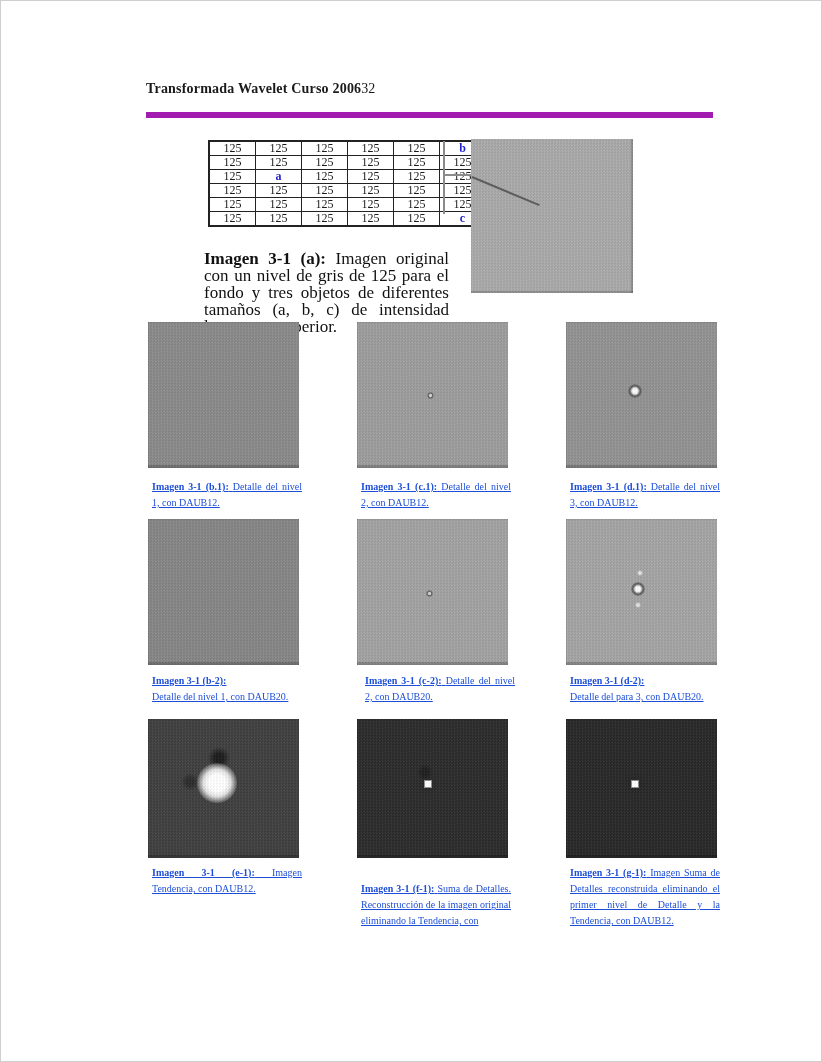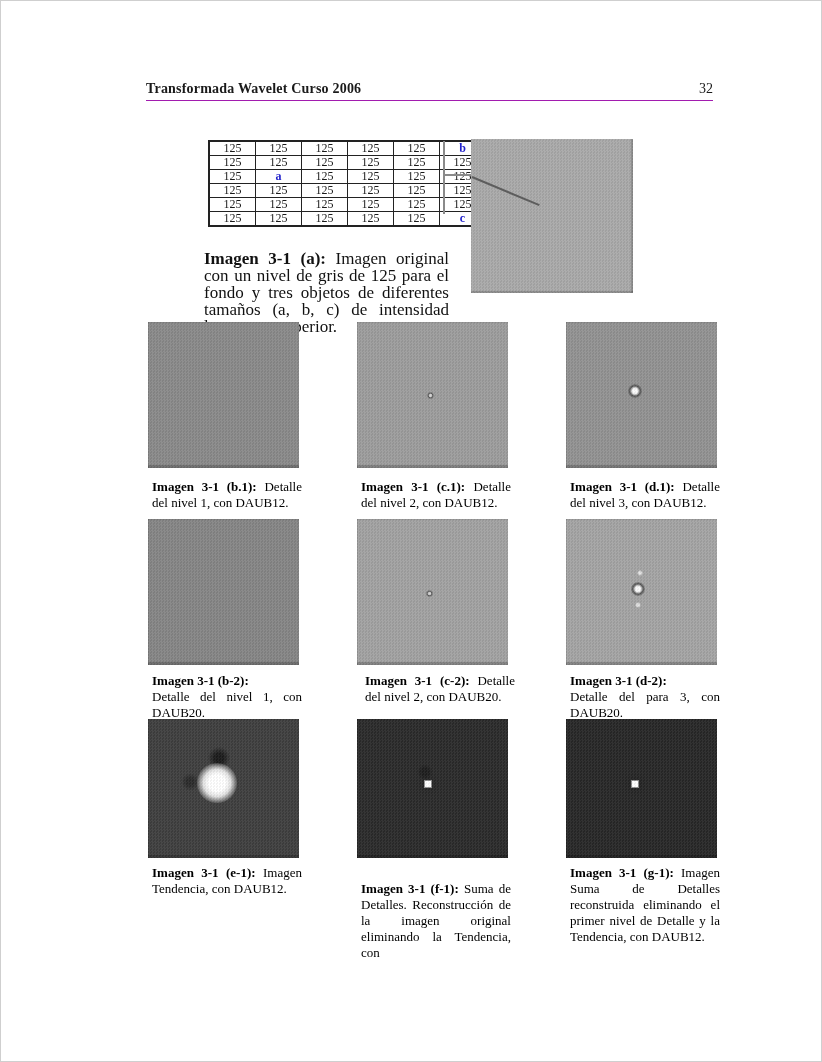--- a/index.html
+++ b/index.html
@@ -4,22 +4,22 @@
 <style>
   html,body{margin:0;padding:0;background:#f5f5f5;}
   .page{
     position:relative;width:820px;height:1060px;margin:0 auto;
     background:#ffffff;border:1px solid #cfcfcf;overflow:hidden;
     font-family:"Liberation Serif", serif;color:#1a1a1a;
   }
   
   .header{
     position:absolute;left:145px;top:80px;width:567px;
-    display:flex;justify-content:space-between;align-items:flex-end;
-    border-bottom:1px solid #a21caf;padding-bottom:3px;
+    display:flex;align-items:flex-end;
+    border-bottom:6px solid #a21caf;padding-bottom:15px;
   }
   .header .title{font-weight:bold;font-size:14px;letter-spacing:.2px;}
   .header .pagenum{font-size:14px;}
   
   .matrix{
     position:absolute;left:207px;top:139px;
     border-collapse:collapse;border:2px solid #222;
     font-size:12px;
   }
   .matrix td{
@@ -52,22 +52,22 @@
   .feat{position:absolute;border-radius:50%;}
   .tiny-ring{background:radial-gradient(circle,#d2d2d2 0 24%,#5e5e5e 45%,rgba(94,94,94,0) 78%);}
   .ring-dot{background:radial-gradient(circle,#fbfbfb 0 20%,#e9e9e9 30%,#555555 52%,rgba(85,85,85,0) 80%);}
   .faint-dot{background:radial-gradient(circle,rgba(238,238,238,.85) 0 30%,rgba(238,238,238,0) 72%);}
   .white-glow{background:radial-gradient(circle,#ffffff 0 30%,rgba(255,255,255,.85) 48%,rgba(255,255,255,0) 75%);}
   .dark-glow{background:radial-gradient(circle,rgba(5,5,5,.62) 0 28%,rgba(5,5,5,0) 72%);}
   .dark-smudge{background:radial-gradient(circle,rgba(5,5,5,.35) 0 28%,rgba(5,5,5,0) 70%);}
   .white-square{background:#ffffff;border-radius:0;box-shadow:0 0 0 1px #8f8f8f,0 0 7px rgba(0,0,0,.45);}
   
   .cap{
-    position:absolute;font-size:13px;line-height:16px;
-    text-align:justify;color:#000000;
+    position:absolute;font-size:10px;line-height:16px;
+    text-align:justify;color:#1d4ed8;text-decoration:underline;
   }
   .cap b{font-weight:bold;}
   .caption-a{
     position:absolute;left:203px;top:249px;width:245px;
     font-size:17px;line-height:17px;text-align:justify;color:#111;
   }
   .caption-a b{font-weight:bold;}
 </style>
 </head>
 <body>

